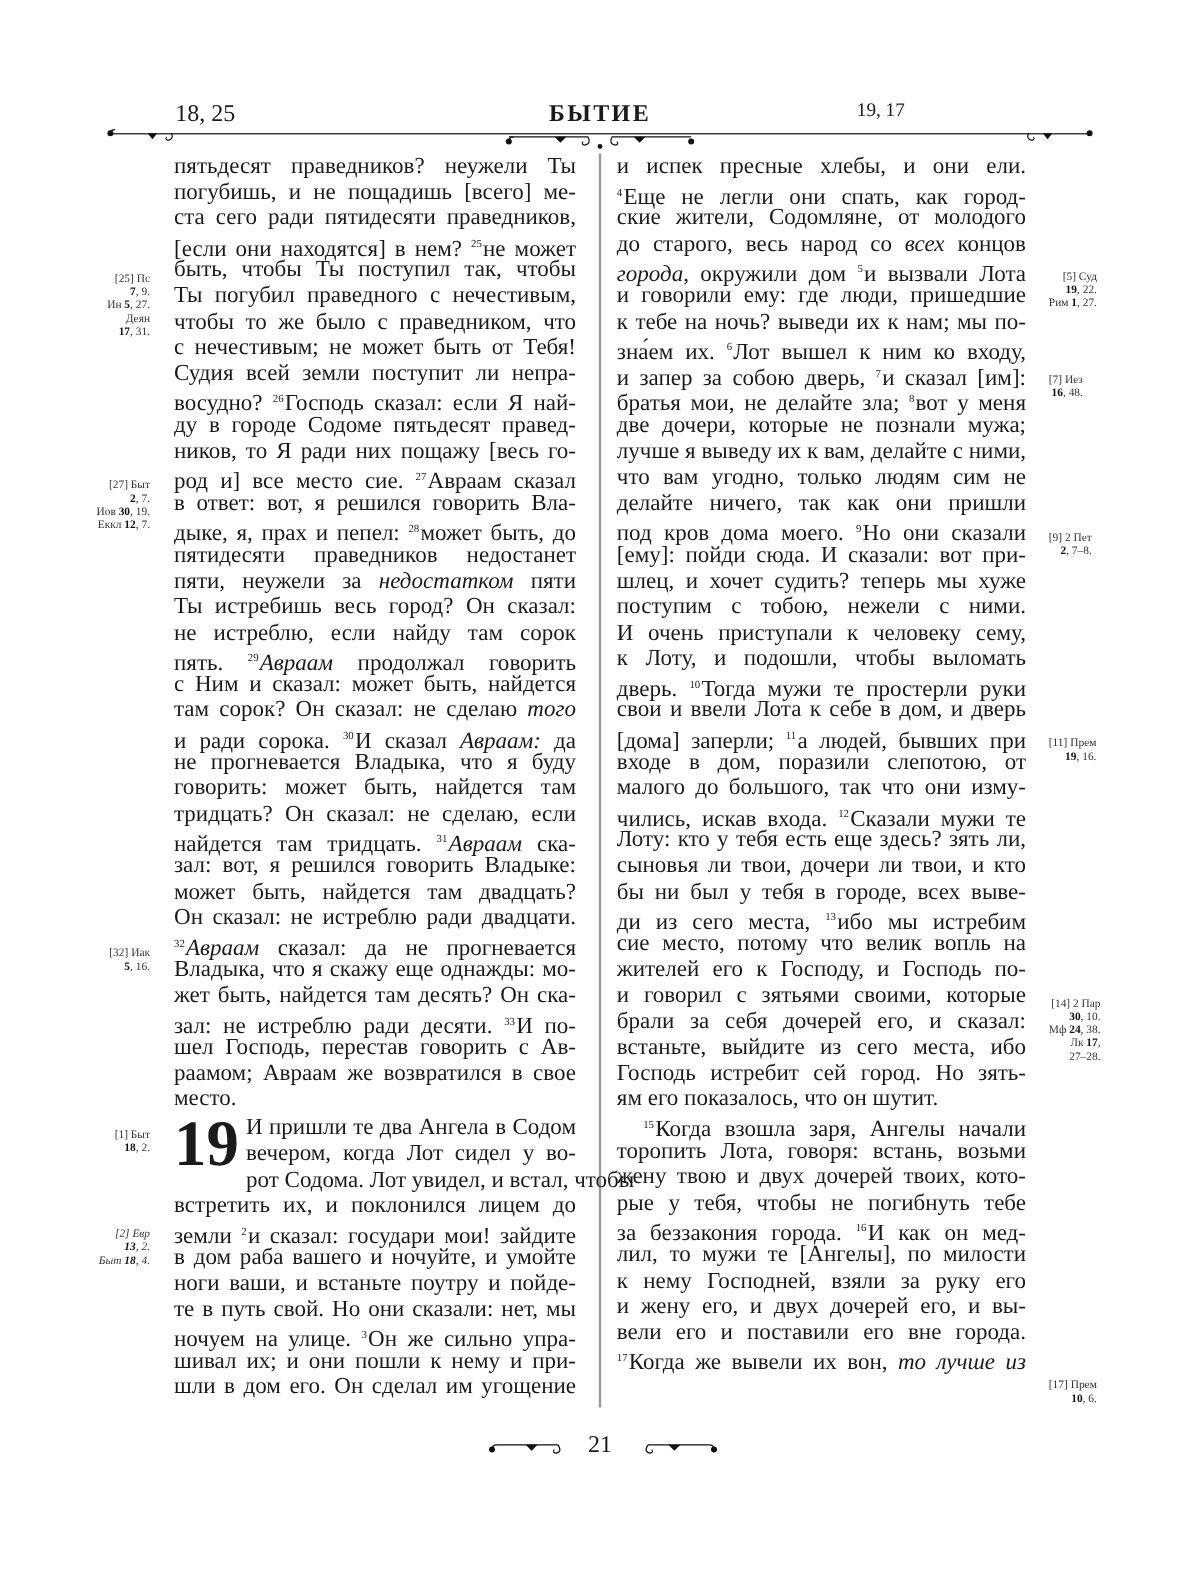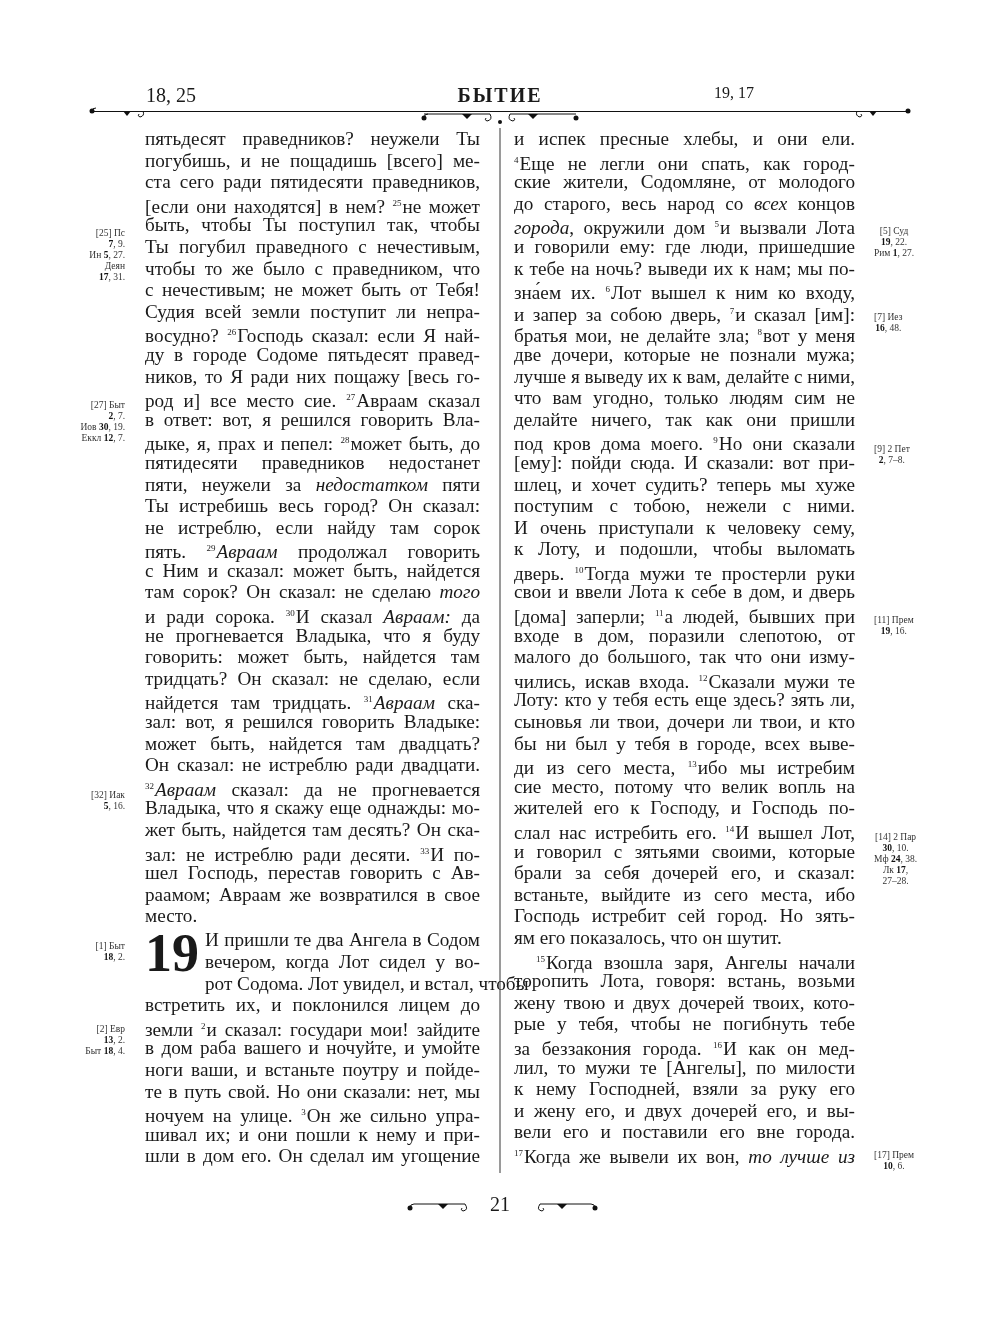--- a/index.html
+++ b/index.html
@@ -19,21 +19,21 @@
   .col.right { left:514px; width:341px; }
   .line { display:block; white-space:nowrap; text-align-last:justify; height:21.6px; }
   .line.last { text-align-last:left; }
   .line.indent { padding-left:22px; }
   sup.v { font-size:9px; vertical-align:7px; margin-right:1px; }
   i { font-style:italic; }
   .dropcap { float:left; font-size:54px; line-height:44px; font-weight:bold; margin:2px 6px 0 0;
              font-family:"Liberation Serif",serif; }
   .refs { position:absolute; font-family:"Liberation Serif",serif; font-size:9.5px; line-height:11px; color:#333; }
   .refs.l { right:875px; text-align:right; }
-  .refs.r { left:874px; text-align:center; }
+  .refs.r { left:874px; text-align:right; }
   .refs b { color:#111; }
   .footer { position:absolute; top:1193px; left:0; width:1000px; height:30px; }
   .pagenum { position:absolute; left:0; width:1000px; text-align:center; top:0;
              font-family:"Liberation Serif",serif; font-size:20px; }
 </style>
 </head>
 <body>
 
 <div class="header">
   <span class="hdr-left">18, 25</span>
@@ -153,21 +153,20 @@
       <span class="line">[дома] заперли; <sup class="v">11</sup>а людей, бывших при</span>
       <span class="line">входе в дом, поразили слепотою, от</span>
       <span class="line">малого до большого, так что они изму-</span>
       <span class="line">чились, искав входа. <sup class="v">12</sup>Сказали мужи те</span>
       <span class="line">Лоту: кто у тебя есть еще здесь? зять ли,</span>
       <span class="line">сыновья ли твои, дочери ли твои, и кто</span>
       <span class="line">бы ни был у тебя в городе, всех выве-</span>
       <span class="line">ди из сего места, <sup class="v">13</sup>ибо мы истребим</span>
       <span class="line">сие место, потому что велик вопль на</span>
       <span class="line">жителей его к Господу, и Господь по-</span>
-      <span class="line">слал нас истребить его. <sup class="v">14</sup>И вышел Лот,</span>
       <span class="line">и говорил с зятьями своими, которые</span>
       <span class="line">брали за себя дочерей его, и сказал:</span>
       <span class="line">встаньте, выйдите из сего места, ибо</span>
       <span class="line">Господь истребит сей город. Но зять-</span>
       <span class="line last">ям его показалось, что он шутит.</span>
       <span class="line indent"><sup class="v">15</sup>Когда взошла заря, Ангелы начали</span>
       <span class="line">торопить Лота, говоря: встань, возьми</span>
       <span class="line">жену твою и двух дочерей твоих, кото-</span>
       <span class="line">рые у тебя, чтобы не погибнуть тебе</span>
       <span class="line">за беззакония города. <sup class="v">16</sup>И как он мед-</span>
@@ -177,21 +176,21 @@
       <span class="line">вели его и поставили его вне города.</span>
       <span class="line"><sup class="v">17</sup>Когда же вывели их вон, <i>то лучше из</i></span>
     </div>
 </div>
 
 <div id="margins-left">
     <div class="refs l" style="top: 228px;">[25] Пс<br><b>7</b>, 9.<br>Ин <b>5</b>, 27.<br>Деян<br><b>17</b>, 31.</div>
     <div class="refs l" style="top: 400px;">[27] Быт<br><b>2</b>, 7.<br>Иов <b>30</b>, 19.<br>Еккл <b>12</b>, 7.</div>
     <div class="refs l" style="top: 790px;">[32] Иак<br><b>5</b>, 16.</div>
     <div class="refs l" style="top: 941px;">[1] Быт<br><b>18</b>, 2.</div>
-    <div class="refs l" style="top: 1024px;">[2] Евр<br><b>13</b>, 2.<br>Быт <b>18</b>, 4.</div>
+    <div class="refs l" style="top: 1024px; font-style: italic;">[2] Евр<br><b>13</b>, 2.<br>Быт <b>18</b>, 4.</div>
   </div>
 <div id="margins-right">
     <div class="refs r" style="top: 226px;">[5] Суд<br><b>19</b>, 22.<br>Рим <b>1</b>, 27.</div>
     <div class="refs r" style="top: 312px;">[7] Иез<br><b>16</b>, 48.</div>
     <div class="refs r" style="top: 444px;">[9] 2 Пет<br><b>2</b>, 7–8.</div>
     <div class="refs r" style="top: 615px;">[11] Прем<br><b>19</b>, 16.</div>
     <div class="refs r" style="top: 832px;">[14] 2 Пар<br><b>30</b>, 10.<br>Мф <b>24</b>, 38.<br>Лк <b>17</b>,<br>27–28.</div>
     <div class="refs r" style="top: 1150px;">[17] Прем<br><b>10</b>, 6.</div>
   </div>
 

